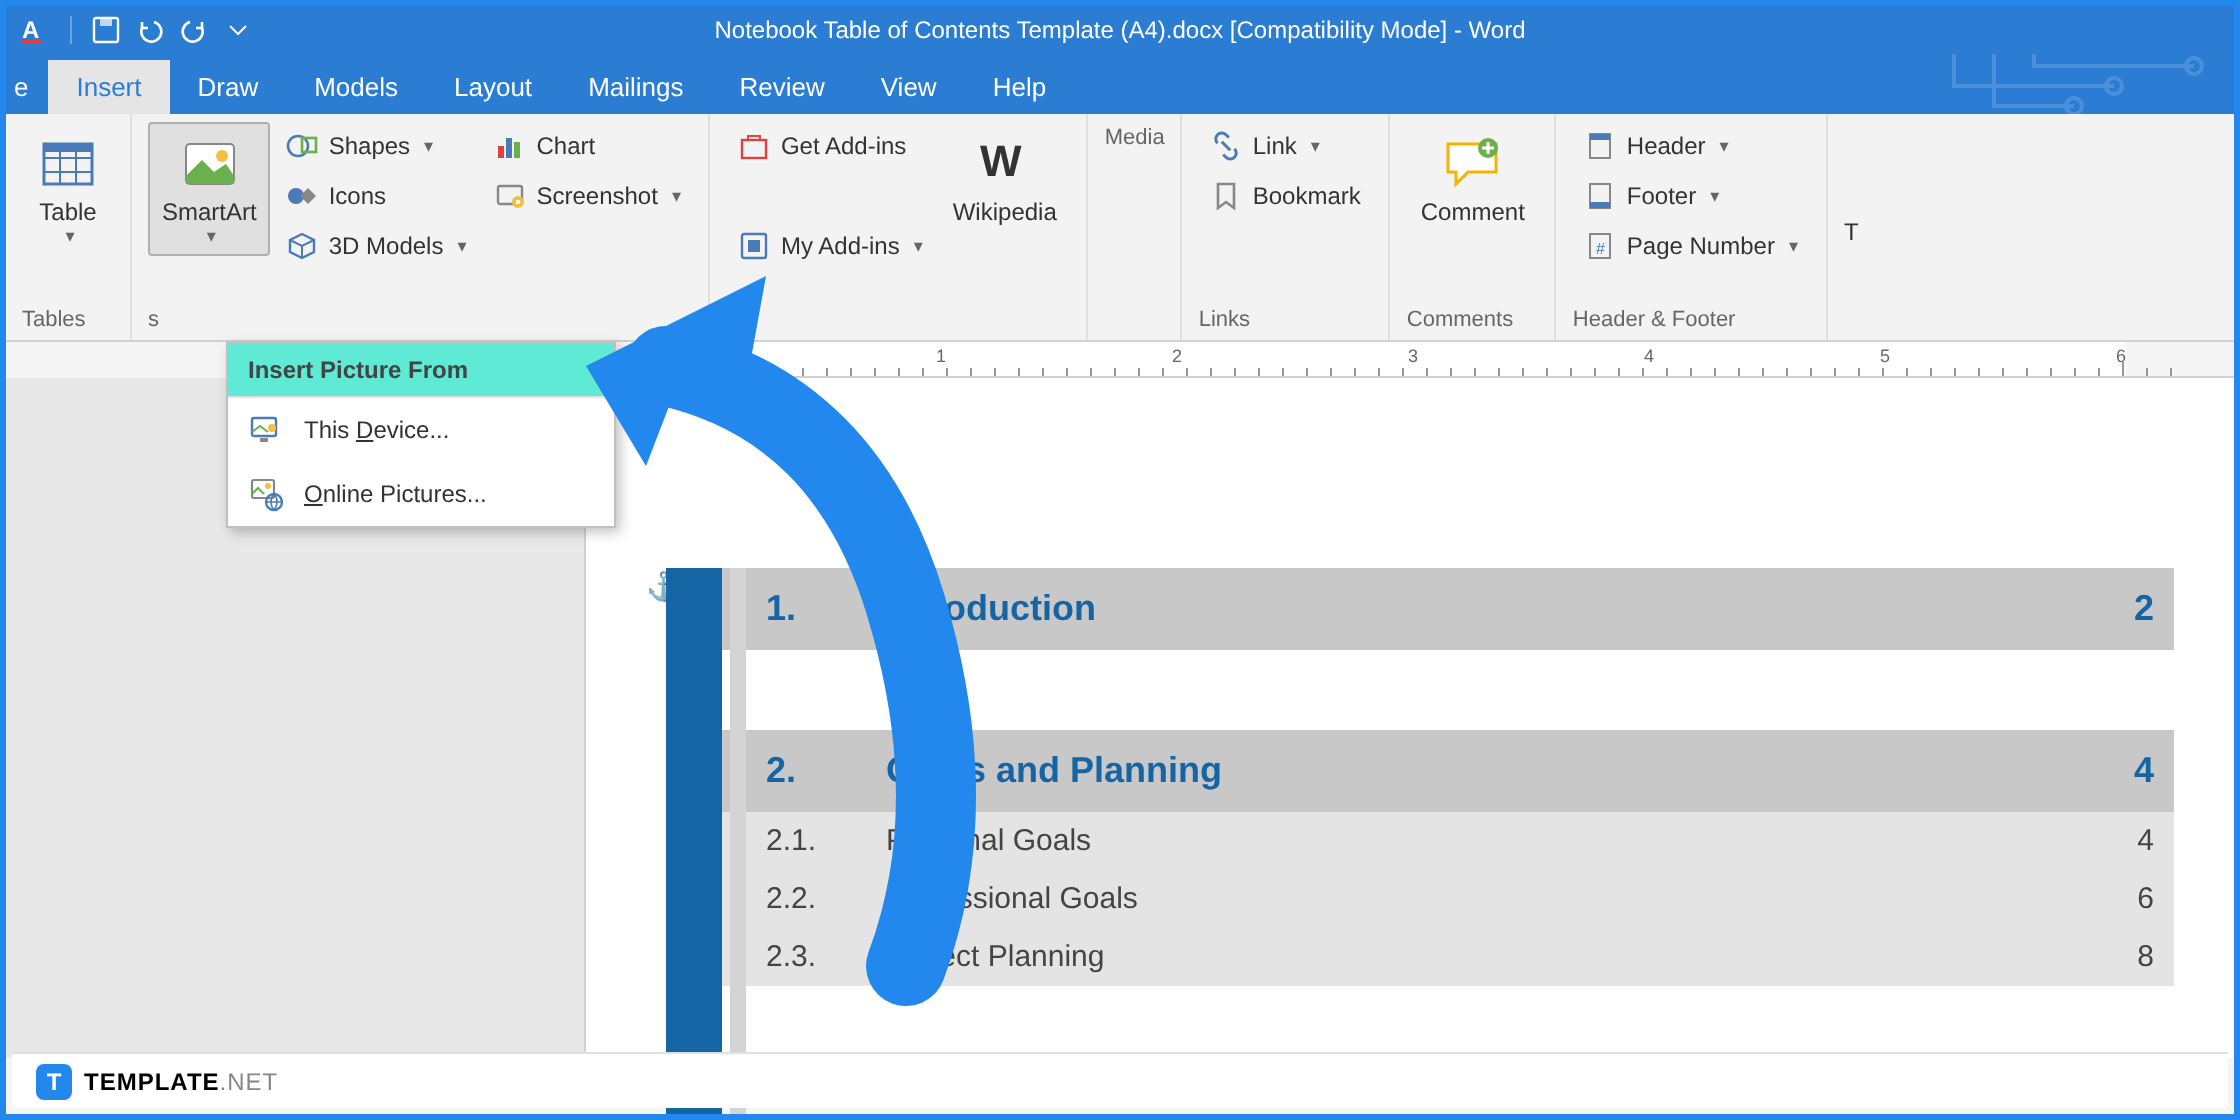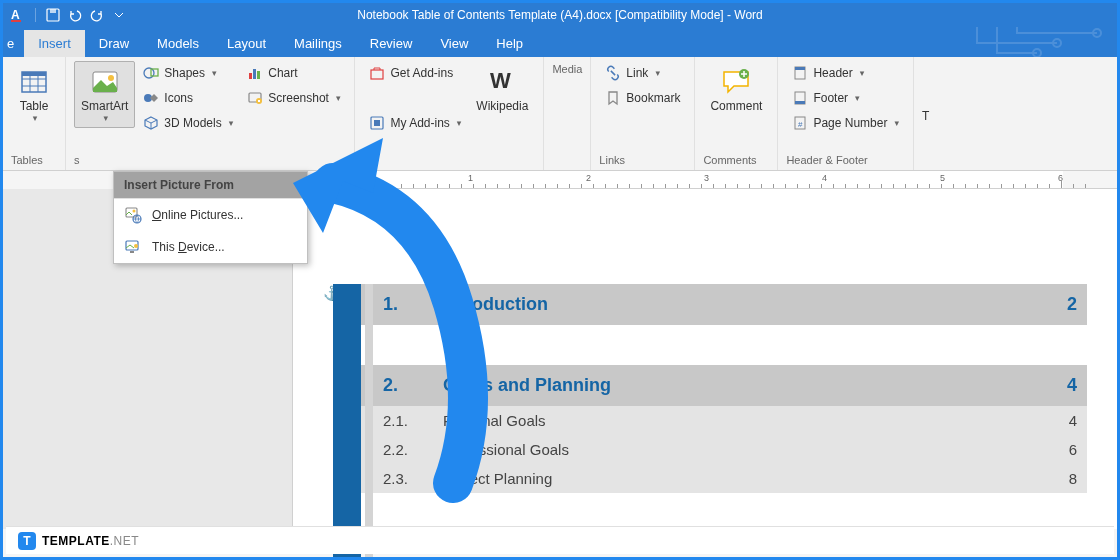--- a/index.html
+++ b/index.html
@@ -29,21 +29,21 @@
   .bigbtn .ic { width: 32px; height: 32px; }
   .bigbtn .lbl { font-size: 12px; color: #333; margin-top: 2px; text-align: center; line-height: 1.1; }
   .bigbtn.disabled { opacity: 0.5; cursor: default; }
   
   .col { display: flex; flex-direction: column; gap: 1px; }
   .smallbtn { display: flex; align-items: center; gap: 5px; padding: 3px 5px; cursor: pointer; font-size: 12px; color: #333; border: 1px solid transparent; border-radius: 2px; height: 24px; }
   .smallbtn .ic { width: 16px; height: 16px; flex-shrink: 0; }
   .caret { margin-left: 2px; font-size: 9px; color: #666; cursor: pointer; }
   
   .dropdown { position: absolute; left: 110px; top: 168px; width: 195px; background: #fff; border: 1px solid #c0c0c0; box-shadow: 2px 2px 6px rgba(0,0,0,0.25); z-index: 50; }
-  .dd-header { background: #a3a3a3; padding: 6px 10px; font-size: 12px; font-weight: bold; color: #444; border-bottom: 1px solid #e0e0e0; }
+  .dd-header { background: #5eead4; padding: 6px 10px; font-size: 12px; font-weight: bold; color: #444; border-bottom: 1px solid #e0e0e0; }
   .dd-item { display: flex; align-items: center; gap: 10px; padding: 7px 10px; font-size: 12px; color: #333; cursor: pointer; }
   .dd-item .ic { width: 18px; height: 18px; }
   
   .ruler { height: 18px; background: #fff; border-bottom: 1px solid #d0d0d0; position: relative; margin-left: 290px; overflow: hidden; font-size: 9px; color: #666; }
   .ruler-track { position: relative; height: 100%; background: linear-gradient(to right, #f5f5f5 0, #f5f5f5 60px, #fff 60px, #fff 770px, #f5f5f5 770px); }
   .ruler-mark { position: absolute; top: 2px; }
   .ruler-tick { position: absolute; bottom: 0; width: 1px; height: 4px; background: #999; }
   
   .docarea { display: flex; background: #fff; height: 340px; }
   .leftpanel { width: 290px; background: #e8e8e8; border-right: 1px solid #d0d0d0; }
@@ -316,36 +316,36 @@
 
   <div class="group" style="border:none; padding-right:2px; justify-content:center">
     <div style="font-size:12px; color:#333">T</div>
   </div>
 </div>
 
 <div class="dropdown">
   <div class="dd-header">Insert Picture From</div>
   <div class="dd-item">
     <svg class="ic" viewBox="0 0 18 18">
+        <rect x="2" y="3" width="12" height="9" rx="1" fill="none" stroke="#4a7ab8" stroke-width="1.2"></rect>
+        <rect x="6" y="13" width="4" height="2" fill="#888"></rect>
+        <circle cx="12" cy="8" r="2" fill="#f4c040"></circle>
+        <path d="M2,10 L6,7 L10,10" stroke="#6ab04c" fill="none"></path>
+      </svg>
+    <span><span>This </span><span class="u">D</span><span>evice...</span></span>
+  </div>
+  <div class="dd-item">
+    <svg class="ic" viewBox="0 0 18 18">
         <rect x="2" y="2" width="11" height="9" rx="1" fill="none" stroke="#888" stroke-width="1.1"></rect>
         <circle cx="10" cy="5" r="1.5" fill="#f4c040"></circle>
         <path d="M2,9 L5,6 L8,9" stroke="#6ab04c" fill="none"></path>
         <circle cx="13" cy="13" r="4" fill="none" stroke="#4a7ab8" stroke-width="1.2"></circle>
         <path d="M9,13 L17,13 M13,9 C11,11 11,15 13,17 M13,9 C15,11 15,15 13,17" stroke="#4a7ab8" fill="none" stroke-width="0.8"></path>
       </svg>
     <span><span class="u">O</span><span>nline Pictures...</span></span>
-  </div>
-  <div class="dd-item">
-    <svg class="ic" viewBox="0 0 18 18">
-        <rect x="2" y="3" width="12" height="9" rx="1" fill="none" stroke="#4a7ab8" stroke-width="1.2"></rect>
-        <rect x="6" y="13" width="4" height="2" fill="#888"></rect>
-        <circle cx="12" cy="8" r="2" fill="#f4c040"></circle>
-        <path d="M2,10 L6,7 L10,10" stroke="#6ab04c" fill="none"></path>
-      </svg>
-    <span><span>This </span><span class="u">D</span><span>evice...</span></span>
   </div>
 </div>
 
 <div class="ruler">
   <div class="ruler-track">
     <svg width="14" height="14" style="position:absolute;left:54px;top:2px">
         <path d="M2,6 L7,1 L12,6 Z" fill="#ccc" stroke="#888"></path>
         <path d="M2,8 L12,8 L7,13 Z" fill="#ccc" stroke="#888"></path>
       </svg>
   <span class="ruler-mark" style="left: 175px;">1</span>

